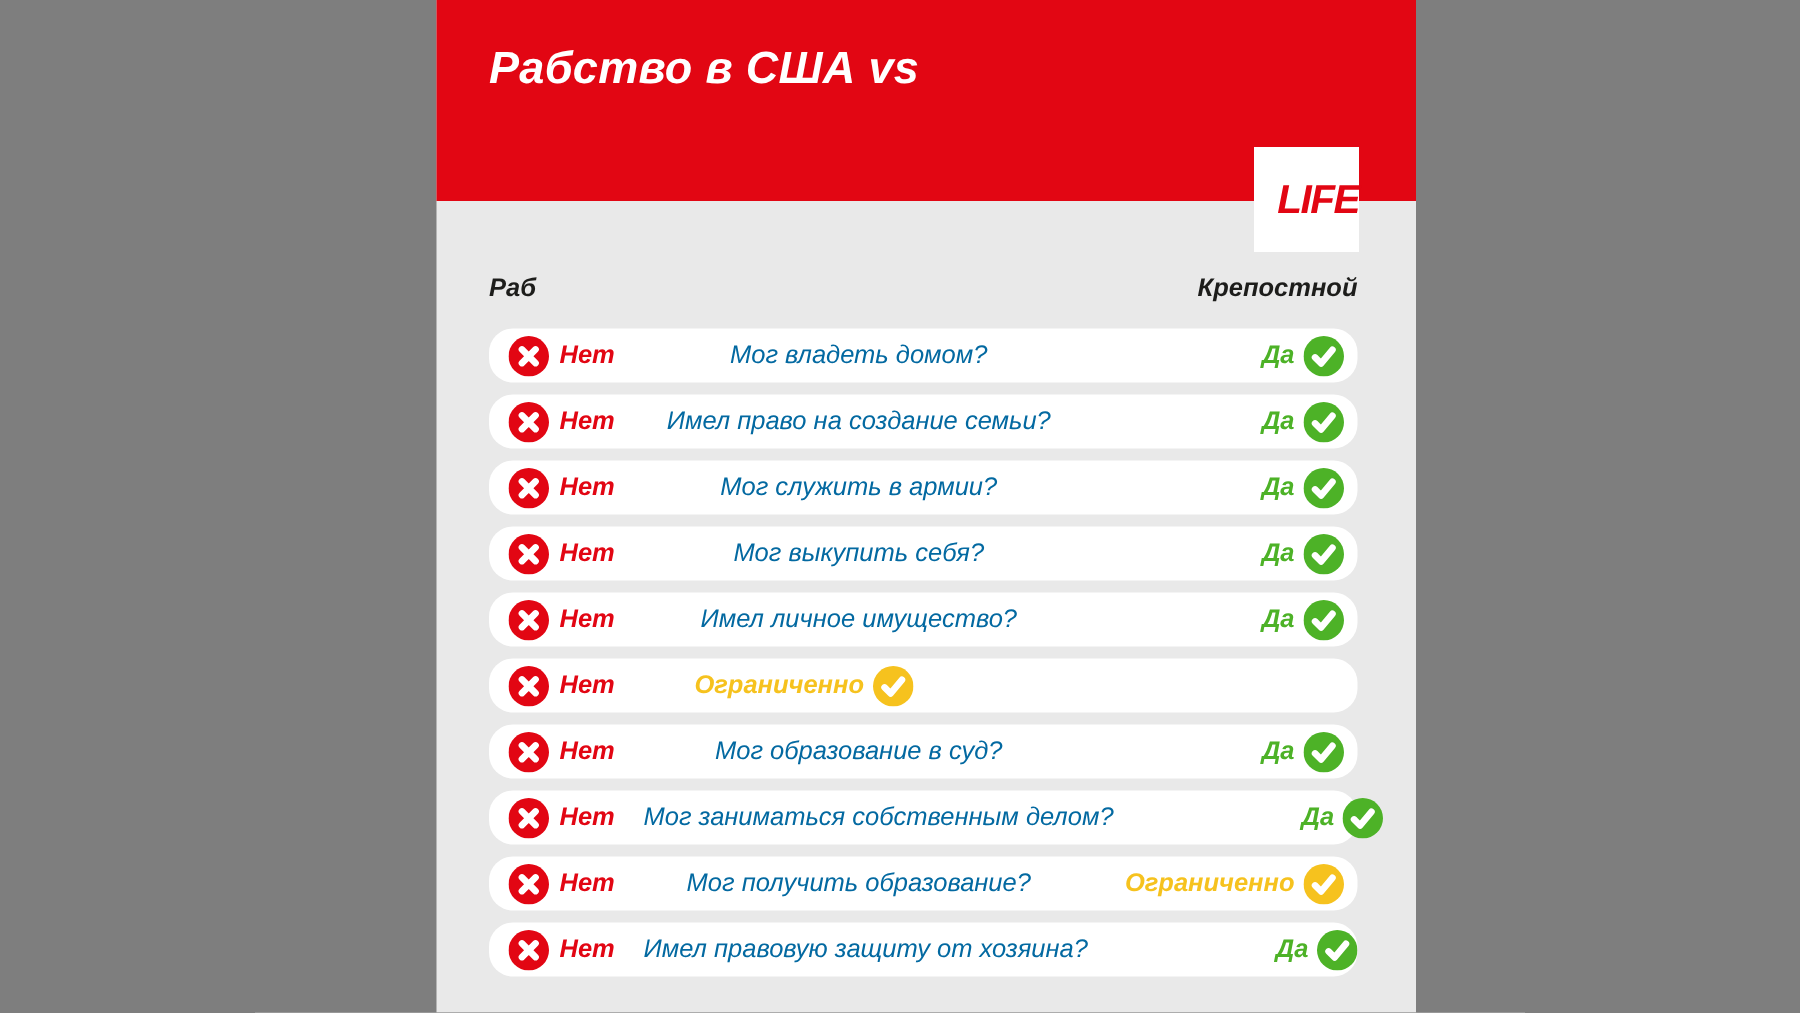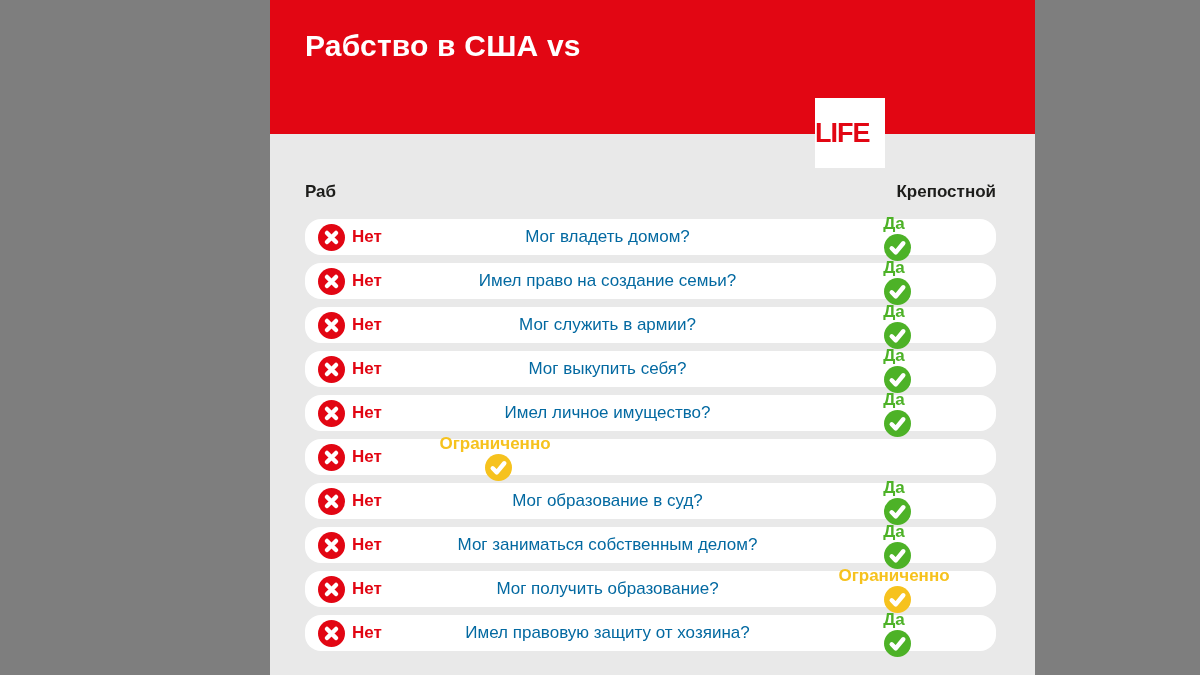--- a/index.html
+++ b/index.html
@@ -5,23 +5,24 @@
   * { margin: 0; padding: 0; box-sizing: border-box; }
   html, body {
     width: 1200px; height: 675px;
     overflow: hidden;
     background: #7e7e7e;
     font-family: "Liberation Sans", sans-serif;
   }
   .stage { position: relative; width: 1200px; height: 675px; }
   .card {
     position: absolute;
-    left: 270px; top: 0;
-    width: 765px; height: 675px;
+    left: 291px; top: 0;
+    width: 653px; height: 675px;
     background: #e9e9e9;
+    font-style: italic;
   }
   .card-header {
     position: relative;
     height: 134px;
     background: var(--red, #e20613);
     padding: 26px 0 0 35px;
   }
   .title {
     color: #ffffff;
     font-size: 30px;
@@ -29,21 +30,21 @@
     line-height: 39px;
     letter-spacing: 0.2px;
   }
   .logo {
     position: absolute;
     left: 545px; top: 98px;
     width: 70px; height: 70px;
     background: #ffffff;
     display: flex;
     align-items: center;
-    justify-content: flex-start;
+    justify-content: flex-end;
     z-index: 5;
   }
   .logo span {
     color: var(--red, #e20613);
     font-size: 27px;
     font-weight: 700;
     letter-spacing: -1px;
   }
   .card-body {
     padding: 48px 39px 0 35px;
@@ -86,21 +87,20 @@
     font-weight: 400;
     color: #0369a1;
     white-space: nowrap;
   }
   .cell-right {
     width: 180px;
     display: flex;
     align-items: center;
     justify-content: flex-end;
     flex-shrink: 0;
-    flex-direction: column;
   }
   .cell-right .answer-yes {
     margin-right: 6px;
     font-size: 17px;
     font-weight: 700;
     white-space: nowrap;
   }
   .icon { width: 27px; height: 27px; display: block; flex-shrink: 0; }
 </style>
 </head>

